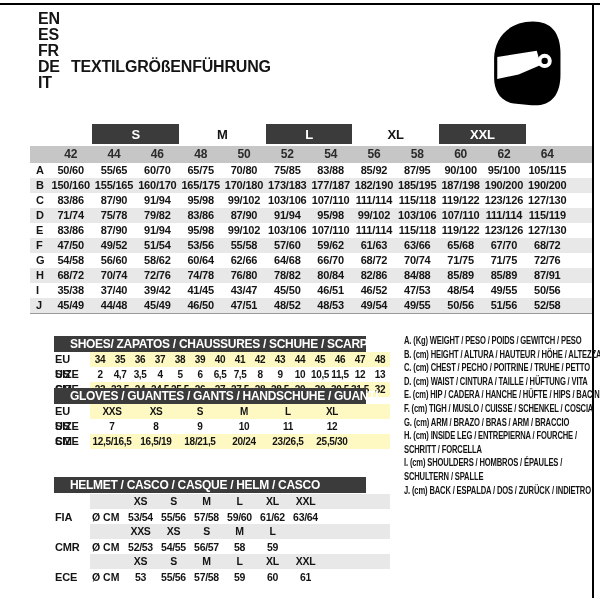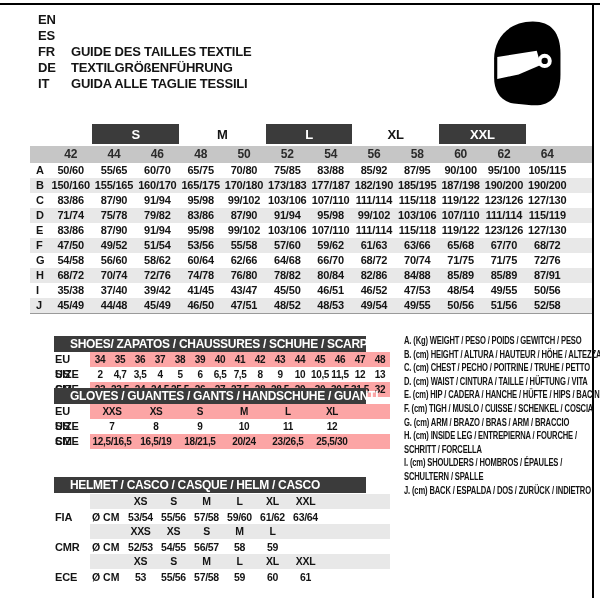--- a/index.html
+++ b/index.html
@@ -7,21 +7,21 @@
     position:relative;width:600px;height:600px;background:#fff;overflow:hidden;
     font-family:"Liberation Sans",sans-serif;font-weight:bold;color:#141414;
     -webkit-font-smoothing:antialiased;
   }
   .border-line{position:absolute;background:#000}
   #top-border{left:0;top:3px;width:600px;height:2px}
   #right-border{left:592px;top:3px;width:2px;height:595px}
 
   
   #langs{position:absolute;left:38px;top:12px}
-  .lang-row{display:flex;height:16px;align-items:flex-start;font-size:13px;letter-spacing:-0.2px}
+  .lang-row{display:flex;height:16px;align-items:flex-end;font-size:16px;letter-spacing:-0.2px}
   .lang-code{width:33px}
 
   
   #helmet-icon{position:absolute;left:487px;top:17px;width:79px;height:95px}
 
   
   #main-table{position:absolute;left:30px;top:124px;width:562px}
   .mt-row{display:flex;padding-right:23px;letter-spacing:-0.2px}
   .mt-lcol{flex:0 0 13px;padding-left:6px}
   .mt-cell{flex:1 1 0;text-align:center}
@@ -38,21 +38,21 @@
   
   .section{position:absolute;left:30px;width:360px}
   #shoes-section{top:336px}
   #gloves-section{top:388px}
   #helmet-section{top:477px}
   .sec-header{margin-left:24px;width:296px;height:16px;line-height:16px;background:#3b3b3b;color:#fff;
               font-size:12px;padding-left:16px;letter-spacing:-0.3px;white-space:nowrap}
   .sec-row{display:flex;height:15px;line-height:15px}
   .sec-label{flex:0 0 60px;padding-left:25px;box-sizing:border-box;font-size:11px;letter-spacing:-0.2px}
   .sec-vals{width:300px;display:flex}
-  .sec-row.alt .sec-vals{background:#fca5a5}
+  .sec-row.alt .sec-vals{background:#fef9c3}
   .shoes-cells .sec-cell{width:20px;text-align:center;font-size:10px;letter-spacing:-0.4px}
   .gloves-cells .sec-cell{width:44px;text-align:center;font-size:10px;letter-spacing:-0.3px}
 
   
   .h-sizes{margin-left:60px;width:300px;background:#e8e8e8;display:flex;height:15px;line-height:15px;
            font-size:10.5px;margin-top:1px}
   .h-vals{display:flex;height:14px;line-height:17px;font-size:10.5px}
   .h-vals .sec-label{line-height:17px}
   .h-inner{width:300px;display:flex}
   .h-unit{width:34px;padding-left:2px;box-sizing:border-box}
@@ -71,29 +71,27 @@
 
 <div id="langs">
     <div class="lang-row">
       <div class="lang-code">EN</div>
     </div>
     <div class="lang-row">
       <div class="lang-code">ES</div>
     </div>
     <div class="lang-row">
       <div class="lang-code">FR</div>
-      <div class="lang-text">GUIDE DES TAILLES TEXTILE</div>
     </div>
     <div class="lang-row">
       <div class="lang-code">DE</div>
       <div class="lang-text">TEXTILGRÖßENFÜHRUNG</div>
     </div>
     <div class="lang-row">
       <div class="lang-code">IT</div>
-      <div class="lang-text">GUIDA ALLE TAGLIE TESSILI</div>
     </div>
   </div>
 
 <svg id="helmet-icon" viewBox="0 0 100 115" aria-hidden="true">
   <path fill="#000" d="M 58 3 C 28 3 9 24 9 50 L 9 74 C 9 90 16 104 34 107 L 56 109 C 80 111 93 97 93 70 L 93 44 C 93 17 81 3 58 3 Z"></path>
   <path fill="#fff" d="M 13 48 L 63 40 L 68 58 L 40 70 L 13 76 Z"></path>
   <circle cx="73" cy="53" r="9" fill="#fff"></circle>
   <circle cx="73" cy="53" r="4" fill="#000"></circle>
 </svg>
 

